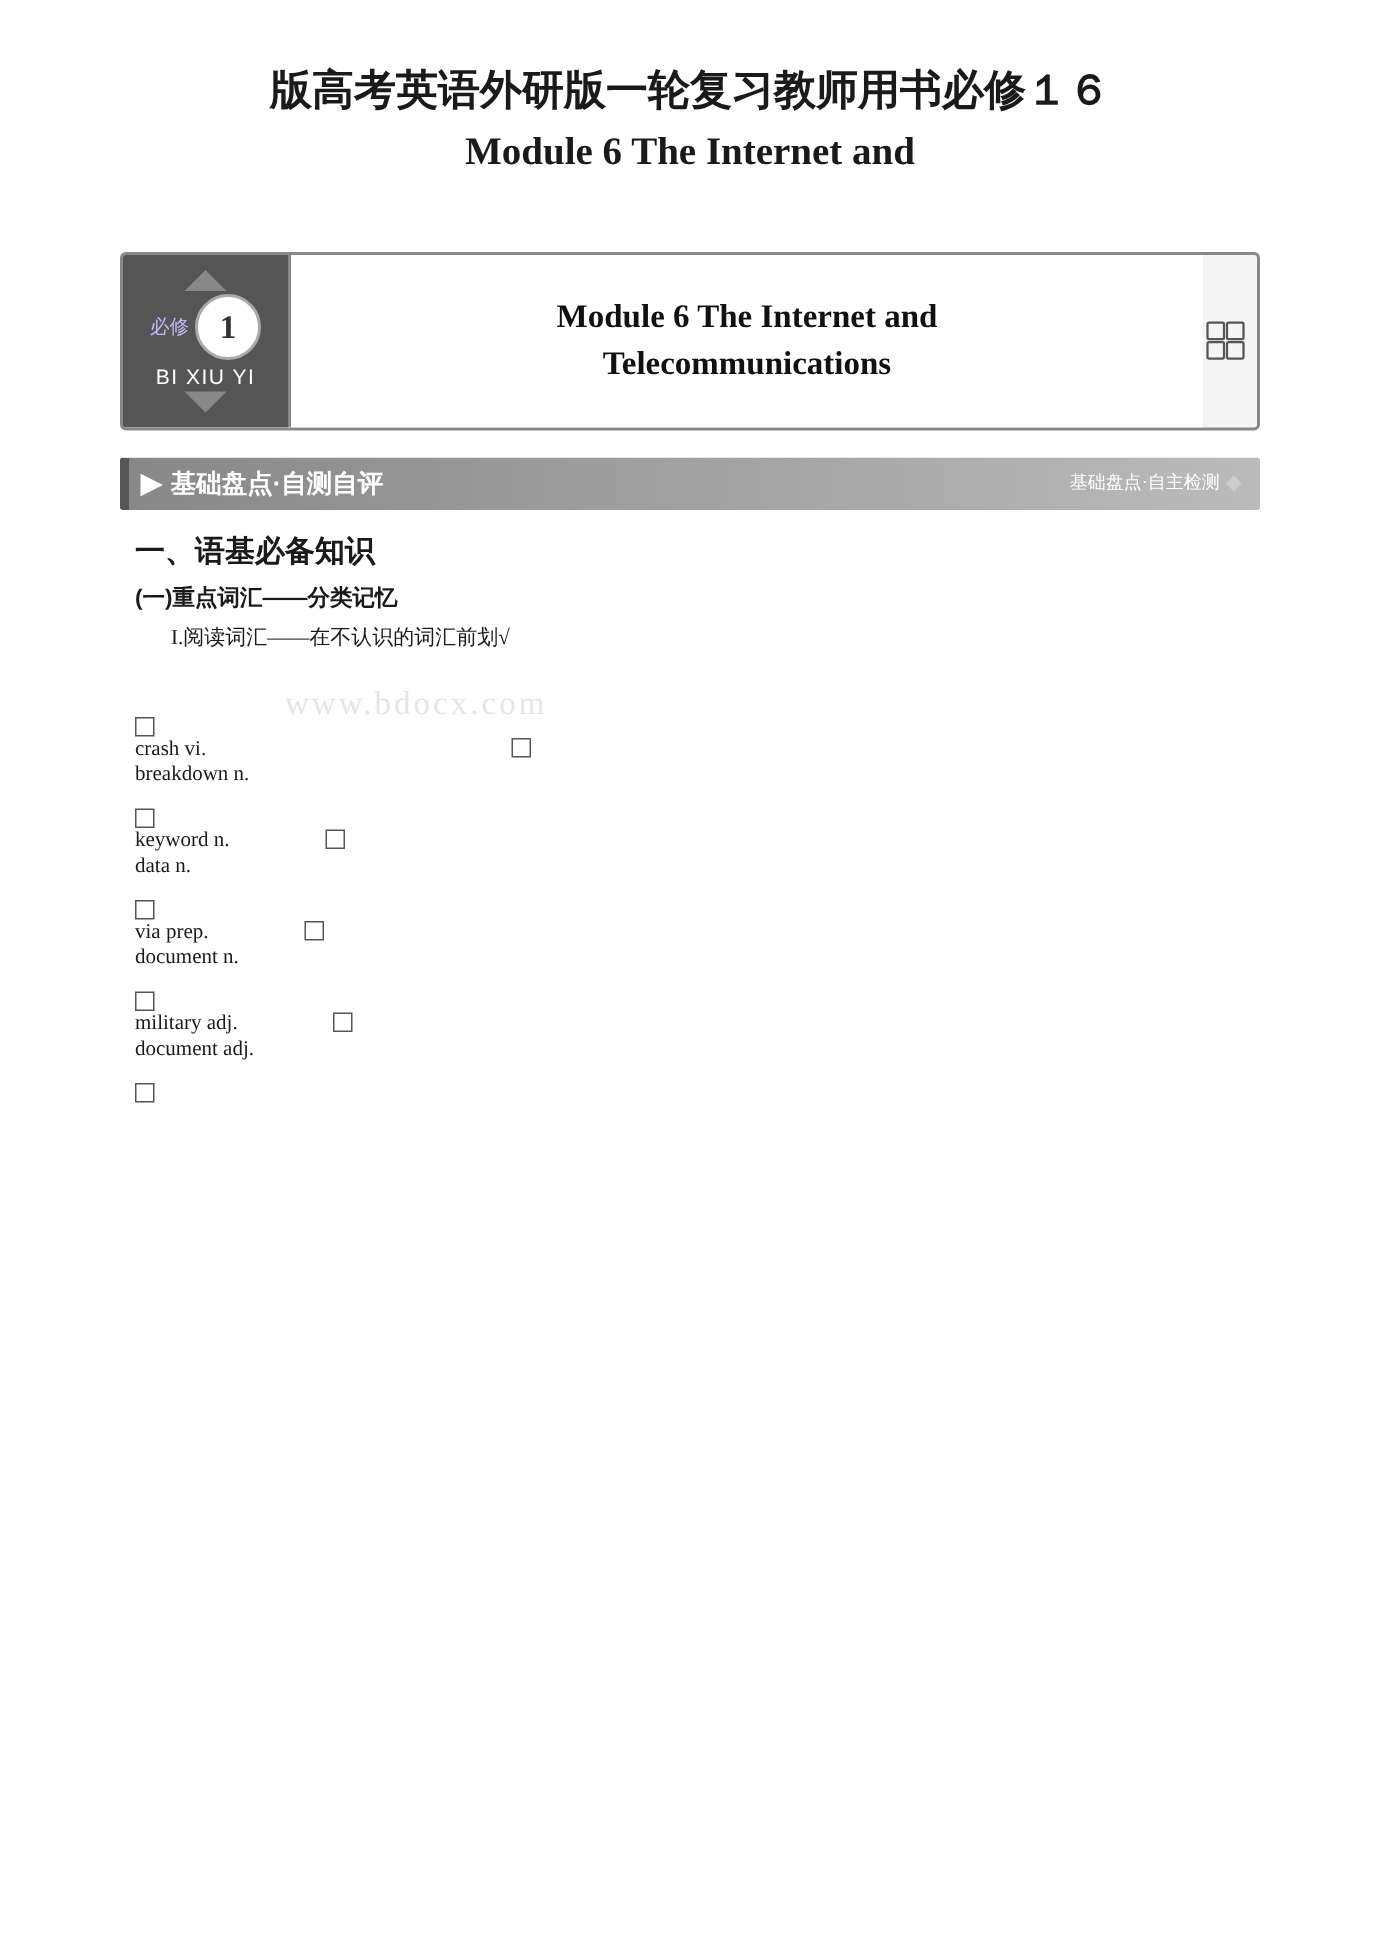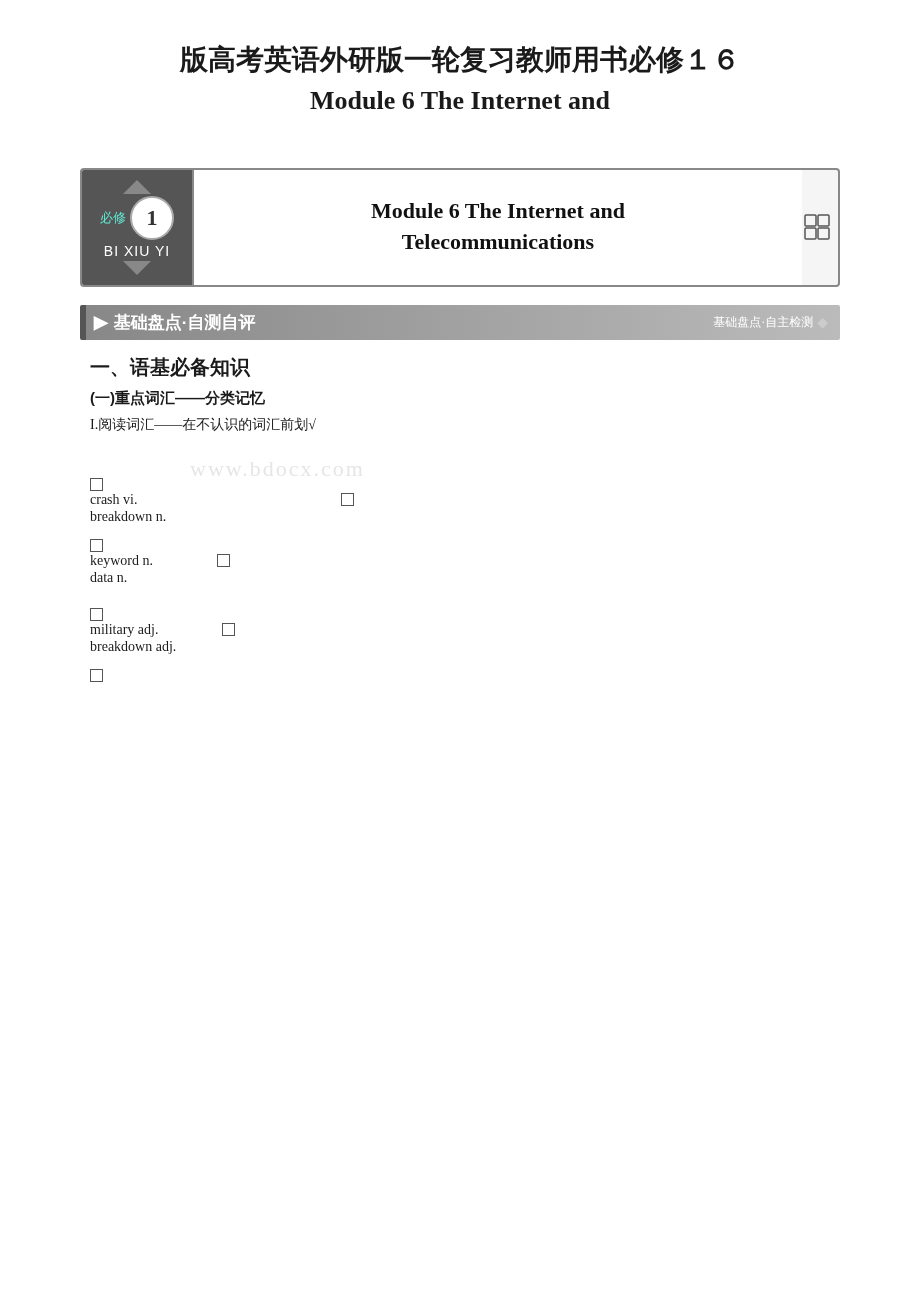--- a/index.html
+++ b/index.html
@@ -171,20 +171,21 @@
     .subsection-heading {
       font-size: 15px;
       font-weight: bold;
       margin-bottom: 8px;
       font-family: "SimHei", "黑体", sans-serif;
     }
     .reading-vocab-label {
       font-size: 14px;
       margin-bottom: 10px;
       font-family: "SimSun", serif;
+      margin-left: 24px;
     }
     .watermark-row {
       position: relative;
       height: 28px;
       margin-bottom: 6px;
     }
     .watermark-text {
       position: absolute;
       left: 100px;
       top: 12px;
@@ -204,21 +205,21 @@
       display: inline-block;
       width: 13px;
       height: 13px;
       border: 1.5px solid #555;
       margin-right: 4px;
       vertical-align: middle;
       flex-shrink: 0;
     }
     .vocab-line {
       display: flex;
-      align-items: center;
+      align-items: flex-start;
       gap: 22px;
       margin-bottom: 1px;
     }
     .vocab-separator {
       height: 8px;
     }
   </style>
 </head>
 <body>
 
@@ -232,21 +233,21 @@
   </h2>
 </div>
 
 <br>
 
 
 <div class="module-banner">
   <div class="module-badge">
     <div class="badge-top-triangle"></div>
     <div style="display:flex;align-items:center;gap:4px;">
-      <span style="color:#5eead4;font-size:13px;font-family:'SimHei',sans-serif;">必修</span>
+      <span style="color:#c4b5fd;font-size:13px;font-family:'SimHei',sans-serif;">必修</span>
       <div class="badge-circle">
         <span>1</span>
       </div>
     </div>
     <div class="badge-text">BI XIU YI</div>
     <div class="badge-bottom-triangle"></div>
   </div>
   <div class="module-title-box">
     <h3>
       <span>Module 6  The Internet and</span><br>
@@ -317,34 +318,47 @@
       <span style="display:inline-block;width:20px;"></span>
       <span class="checkbox"></span>
     </div>
     <div class="vocab-line">
       <span style="font-size:14px;font-family:'Times New Roman',serif;">data n.</span>
     </div>
   </div>
 
   <div class="vocab-separator"></div>
 
+  <div class="vocab-block">
+    <div class="vocab-line">
+      <span class="checkbox"></span>
+    </div>
+    <div class="vocab-line">
+      <span style="font-size:14px;font-family:'Times New Roman',serif;">via prep.</span>
+      <span style="display:inline-block;width:20px;"></span>
+      <span class="checkbox"></span>
+    </div>
+    <div class="vocab-line">
+      <span style="font-size:14px;font-family:'Times New Roman',serif;">document n.</span>
+    </div>
+  </div>
 
   <div class="vocab-separator"></div>
 
   <div class="vocab-block">
     <div class="vocab-line">
       <span class="checkbox"></span>
     </div>
     <div class="vocab-line">
       <span style="font-size:14px;font-family:'Times New Roman',serif;">military adj.</span>
       <span style="display:inline-block;width:20px;"></span>
       <span class="checkbox"></span>
     </div>
     <div class="vocab-line">
-      <span style="font-size:14px;font-family:'Times New Roman',serif;">breakdown adj.</span>
+      <span style="font-size:14px;font-family:'Times New Roman',serif;">document adj.</span>
     </div>
   </div>
 
   <div class="vocab-separator"></div>
 
   <div class="vocab-block">
     <div class="vocab-line">
       <span class="checkbox"></span>
     </div>
   </div>

